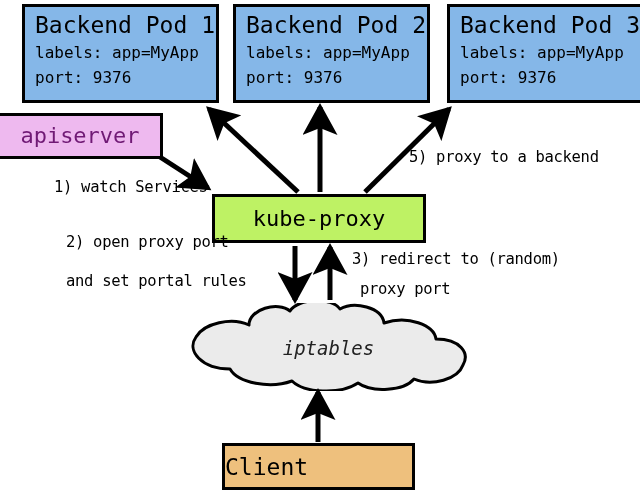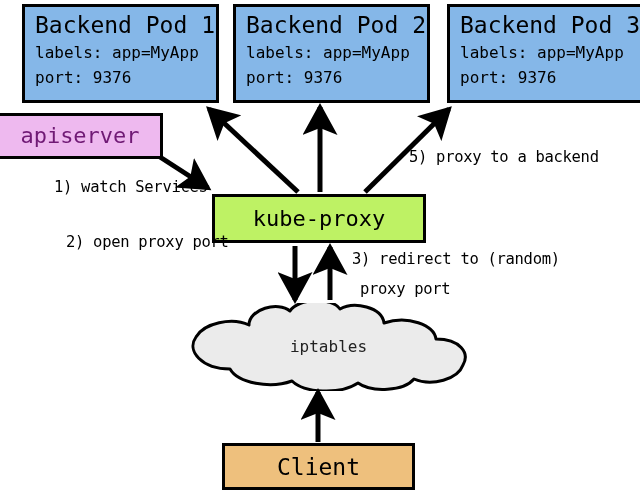--- a/index.html
+++ b/index.html
@@ -56,44 +56,45 @@
     align-items: center;
   }
   .kubeproxy-label {
     font-size: 22px;
     line-height: 26px;
     color: #000;
     white-space: nowrap;
   }
   .client {
     background: #eec07d;
-    align-items: center;
+    align-items: flex-start;
   }
   .client-label {
     font-size: 23px;
     line-height: 28px;
     color: #000;
     white-space: nowrap;
   }
   .cloud-wrap {
     position: absolute;
     left: 186px;
     top: 303px;
     width: 285px;
     height: 88px;
   }
   .cloud-label {
     position: absolute;
     left: 0;
     top: 34px;
     width: 285px;
     text-align: center;
-    font-size: 16px;
+    font-size: 19px;
     color: #222;
     font-family: "DejaVu Sans Mono", monospace;
+    font-style: italic;
   }
   .step {
     position: absolute;
     font-family: "DejaVu Sans Mono", monospace;
     font-weight: normal;
     font-size: 15.5px;
     line-height: 22px;
     color: #000;
     white-space: pre;
     letter-spacing: -0.3px;
@@ -178,20 +179,21 @@
     <line x1="295" y1="246" x2="295" y2="300" stroke="#000000" stroke-width="5" marker-end="url(#ah)"></line>
 
     <line x1="330" y1="300" x2="330" y2="247" stroke="#000000" stroke-width="5" marker-end="url(#ah)"></line>
 
     <line x1="318" y1="442" x2="318" y2="392" stroke="#000000" stroke-width="5" marker-end="url(#ah)"></line>
   </svg>
 
   <div class="step" style="left:14px; top:176px;margin-left:40px;">1) watch Services</div>
 
   <div class="step" style="left:66px; top:231px;">2) open proxy port</div>
+  <div class="step" style="left:66px; top:270px;">and set portal rules</div>
 
   <div class="step" style="left:352px; top:248px;">3) redirect to (random)</div>
   <div class="step" style="left:352px; top:278px;margin-left:8px;">proxy port</div>
 
   <div class="step" style="left:409px; top:146px;">5) proxy to a backend</div>
 
 
 </div>
 
 </body></html>

